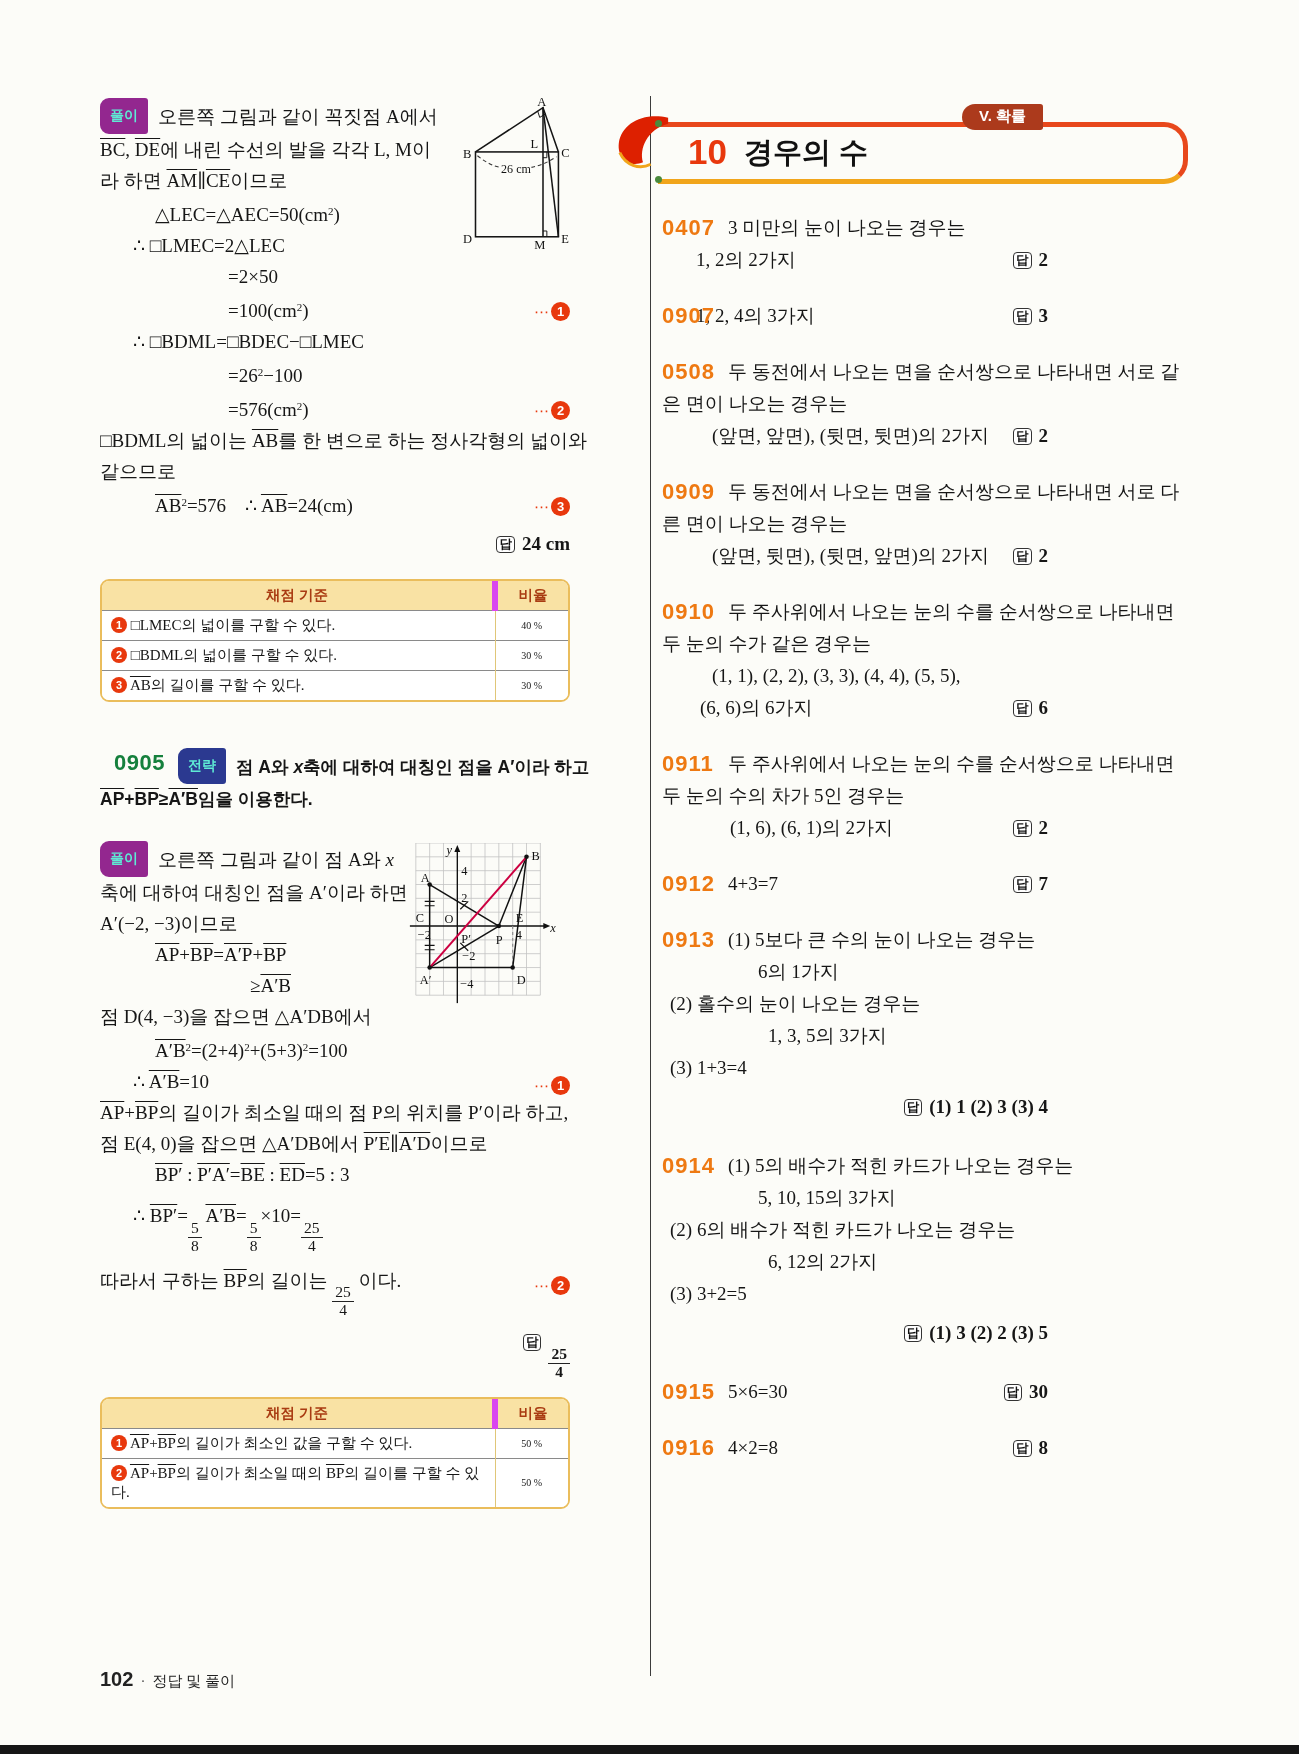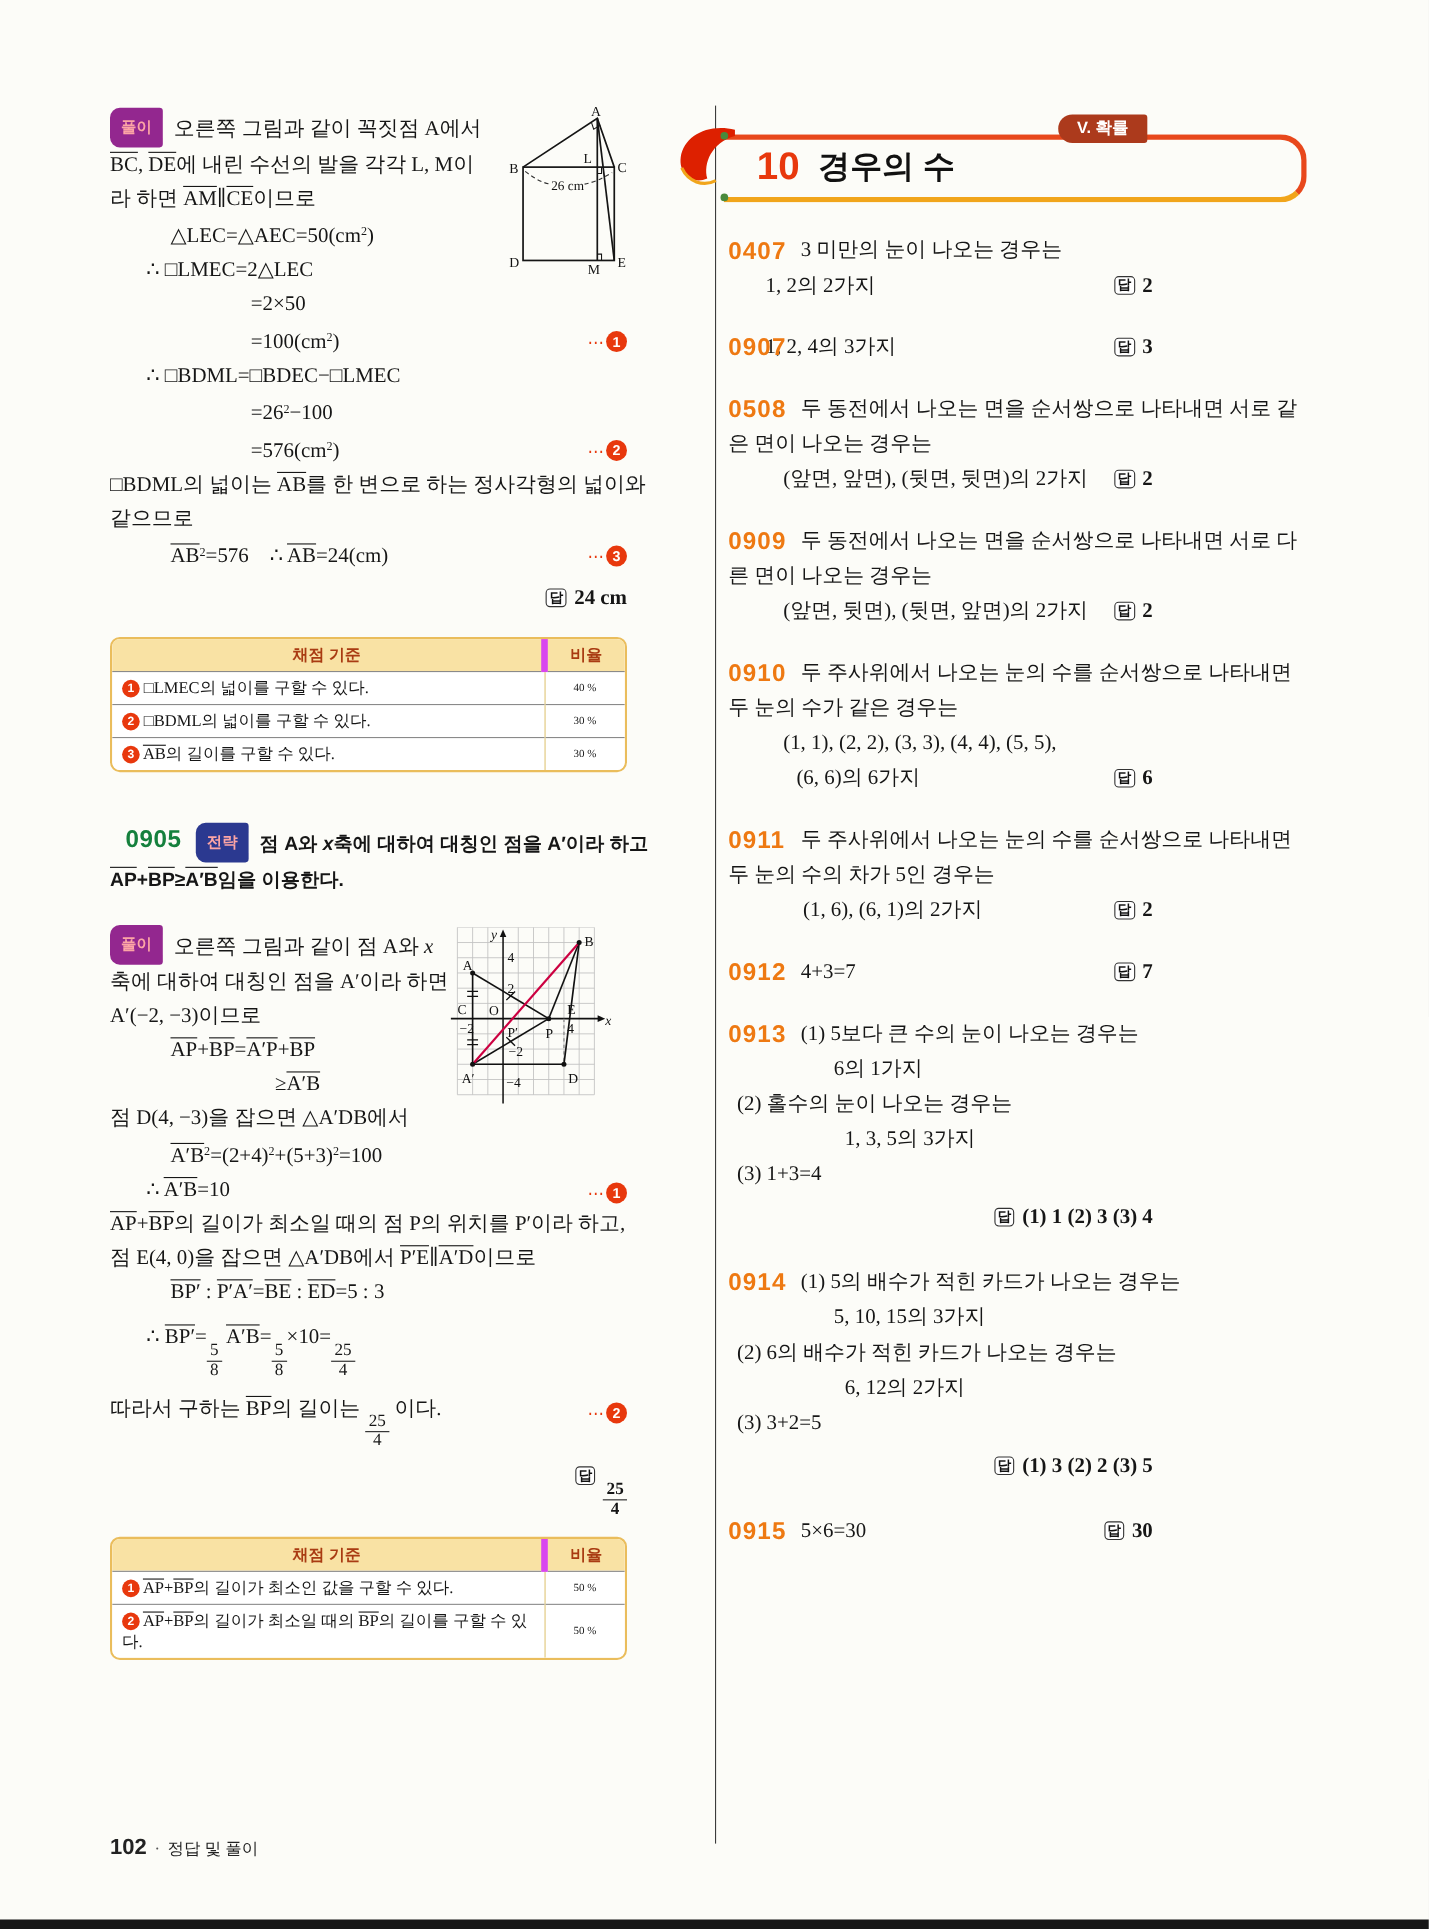--- a/index.html
+++ b/index.html
@@ -14,21 +14,21 @@
   .rcol .mline{line-height:32px;}
   .mline sup{font-size:11px;vertical-align:6px;}
   .ol{text-decoration:overline;}
   .frac{display:inline-flex;flex-direction:column;text-align:center;vertical-align:-0.7em;
         line-height:1.08;font-size:0.82em;font-weight:inherit;}
   .fn{border-bottom:1.3px solid #222;padding:0 3px;}
   .fd{padding:0 3px;}
   .tall{line-height:52px;}
   
   .badge{display:inline-block;font-family:"Liberation Sans","DejaVu Sans",sans-serif;font-weight:bold;
-         color:#fca5a5;font-size:14px;padding:2px 10px 3px 10px;border-radius:9px 3px 3px 9px;
+         color:#5eead4;font-size:14px;padding:2px 10px 3px 10px;border-radius:9px 3px 3px 9px;
          margin-right:10px;vertical-align:3px;text-align:right;}
   .badge-sol{background:#93278f;}
   .badge-strat{background:#2b3990;}
   .gothic{font-family:"Liberation Sans","DejaVu Sans",sans-serif;font-weight:bold;font-size:17.5px;}
   
   .step{float:right;color:#e8380d;font-size:15px;margin-top:5px;}
   .sdots{margin-right:3px;letter-spacing:-1px;}
   .ball{display:inline-block;width:19px;height:19px;border-radius:50%;background:#e8380d;color:#fff;
         font-family:"Liberation Sans","DejaVu Sans",sans-serif;font-size:13px;font-weight:bold;
         text-align:center;line-height:19px;vertical-align:1px;}
@@ -302,21 +302,21 @@
         <span class="pno-r">0909</span>
         <div class="mline" style="margin-left: 66px;">두 동전에서 나오는 면을 순서쌍으로 나타내면 서로 다</div>
         <div class="mline">른 면이 나오는 경우는</div>
         <div class="mline" style="margin-left: 50px;">(앞면, 뒷면), (뒷면, 앞면)의 2가지<span class="ans"><span class="abox">답</span><b>2</b></span></div>
       </div>
       <div class="prob">
         <span class="pno-r">0910</span>
         <div class="mline" style="margin-left: 66px;">두 주사위에서 나오는 눈의 수를 순서쌍으로 나타내면</div>
         <div class="mline">두 눈의 수가 같은 경우는</div>
         <div class="mline" style="margin-left: 50px;">(1, 1), (2, 2), (3, 3), (4, 4), (5, 5),</div>
-        <div class="mline" style="margin-left: 62px;">(6, 6)의 6가지<span class="ans"><span class="abox">답</span><b>6</b></span></div>
+        <div class="mline" style="margin-left: 38px;">(6, 6)의 6가지<span class="ans"><span class="abox">답</span><b>6</b></span></div>
       </div>
       <div class="prob">
         <span class="pno-r">0911</span>
         <div class="mline" style="margin-left: 66px;">두 주사위에서 나오는 눈의 수를 순서쌍으로 나타내면</div>
         <div class="mline">두 눈의 수의 차가 5인 경우는</div>
         <div class="mline" style="margin-left: 68px;">(1, 6), (6, 1)의 2가지<span class="ans"><span class="abox">답</span><b>2</b></span></div>
       </div>
       <div class="prob">
         <span class="pno-r">0912</span>
         <div class="mline" style="margin-left: 66px;">4+3=7<span class="ans"><span class="abox">답</span><b>7</b></span></div>
@@ -336,19 +336,23 @@
         <div class="mline" style="margin-left: 96px;">5, 10, 15의 3가지</div>
         <div class="mline" style="margin-left: 8px;">(2) 6의 배수가 적힌 카드가 나오는 경우는</div>
         <div class="mline" style="margin-left: 106px;">6, 12의 2가지</div>
         <div class="mline" style="margin-left: 8px;">(3) 3+2=5</div>
         <div class="ansline"><span class="abox">답</span><b>(1) 3   (2) 2   (3) 5</b></div>
       </div>
       <div class="prob">
         <span class="pno-r">0915</span>
         <div class="mline" style="margin-left: 66px;">5×6=30<span class="ans"><span class="abox">답</span><b>30</b></span></div>
       </div>
+      <div class="prob">
+        <span class="pno-r">0916</span>
+        <div class="mline" style="margin-left: 66px;">4×2=8<span class="ans"><span class="abox">답</span><b>8</b></span></div>
+      </div>
     </div>
 
   <div class="footer">
     <b>102</b><span class="fsep">·</span><span>정답 및 풀이</span>
   </div>
   <div class="bstrip"></div>
 </div>
 
 </body></html>

